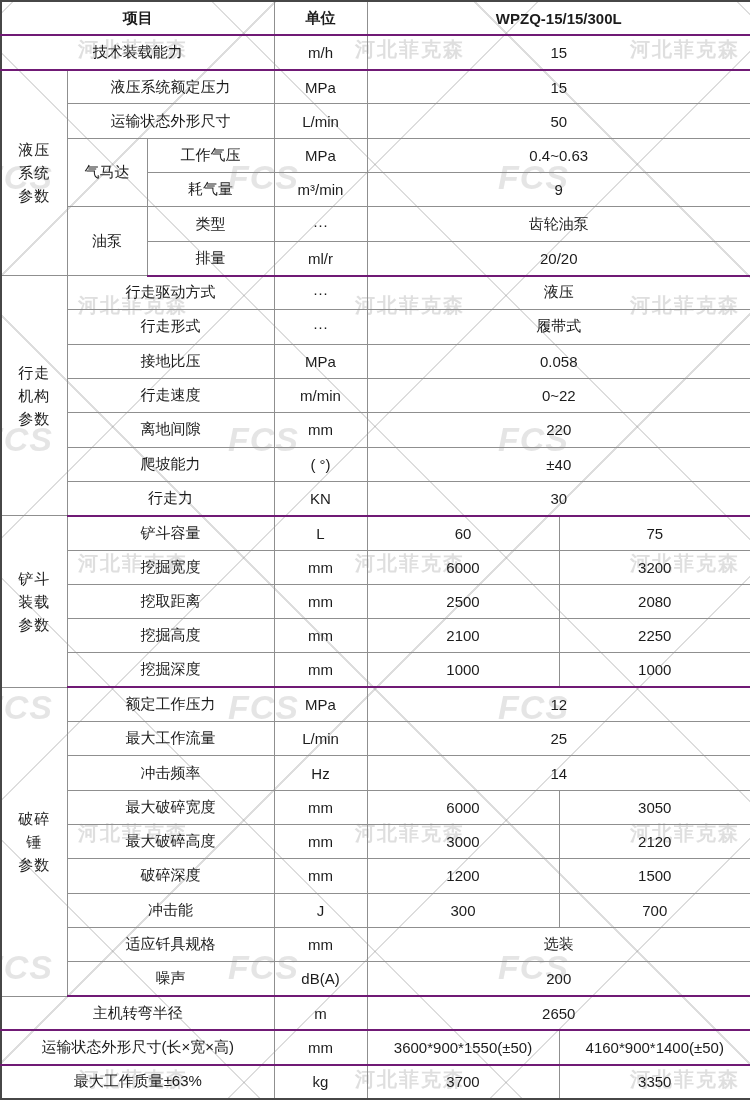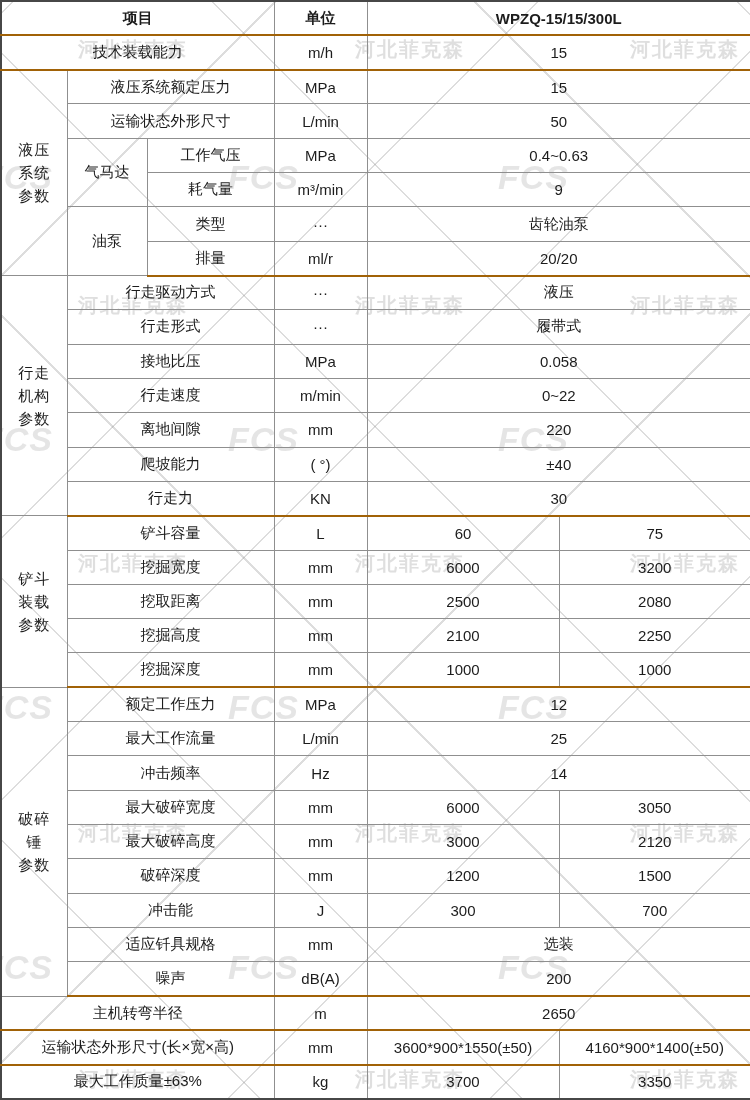--- a/index.html
+++ b/index.html
@@ -50,21 +50,21 @@
   table.spec td {
     border: 1px solid #8f8f8f;
     text-align: center;
     vertical-align: middle;
     padding: 0 2px;
     font-size: 15px;
     color: #1c1c1c;
     overflow: hidden;
   }
   table.spec tr { height: 34px; }
-  table.spec tr.sec td { border-bottom: 2px solid #a16207; }
+  table.spec tr.sec td { border-bottom: 2px solid #701a75; }
   td.head  { font-weight: bold; font-size: 15px; color: #111; }
   td.group { white-space: pre-line; line-height: 1.55; letter-spacing: 1px; }
   td.item  { }
   td.unit  { }
   td.val   { }
 </style>
 </head>
 <body>
 
 <div class="wm-layer" id="wm-layer">

